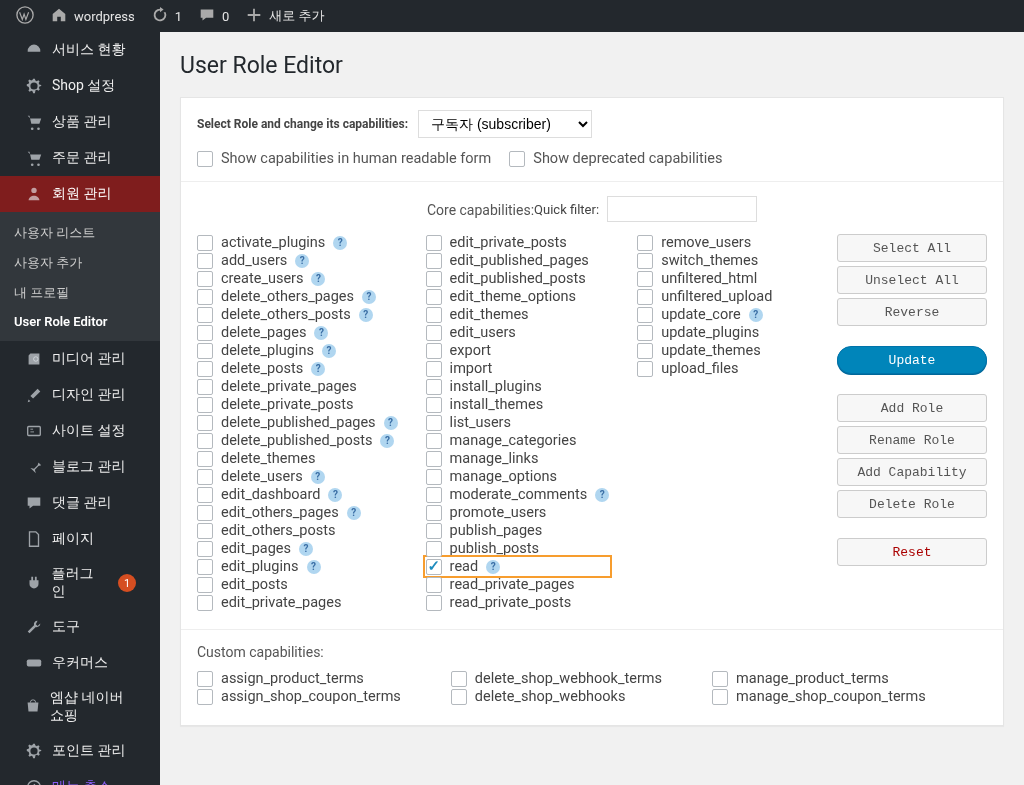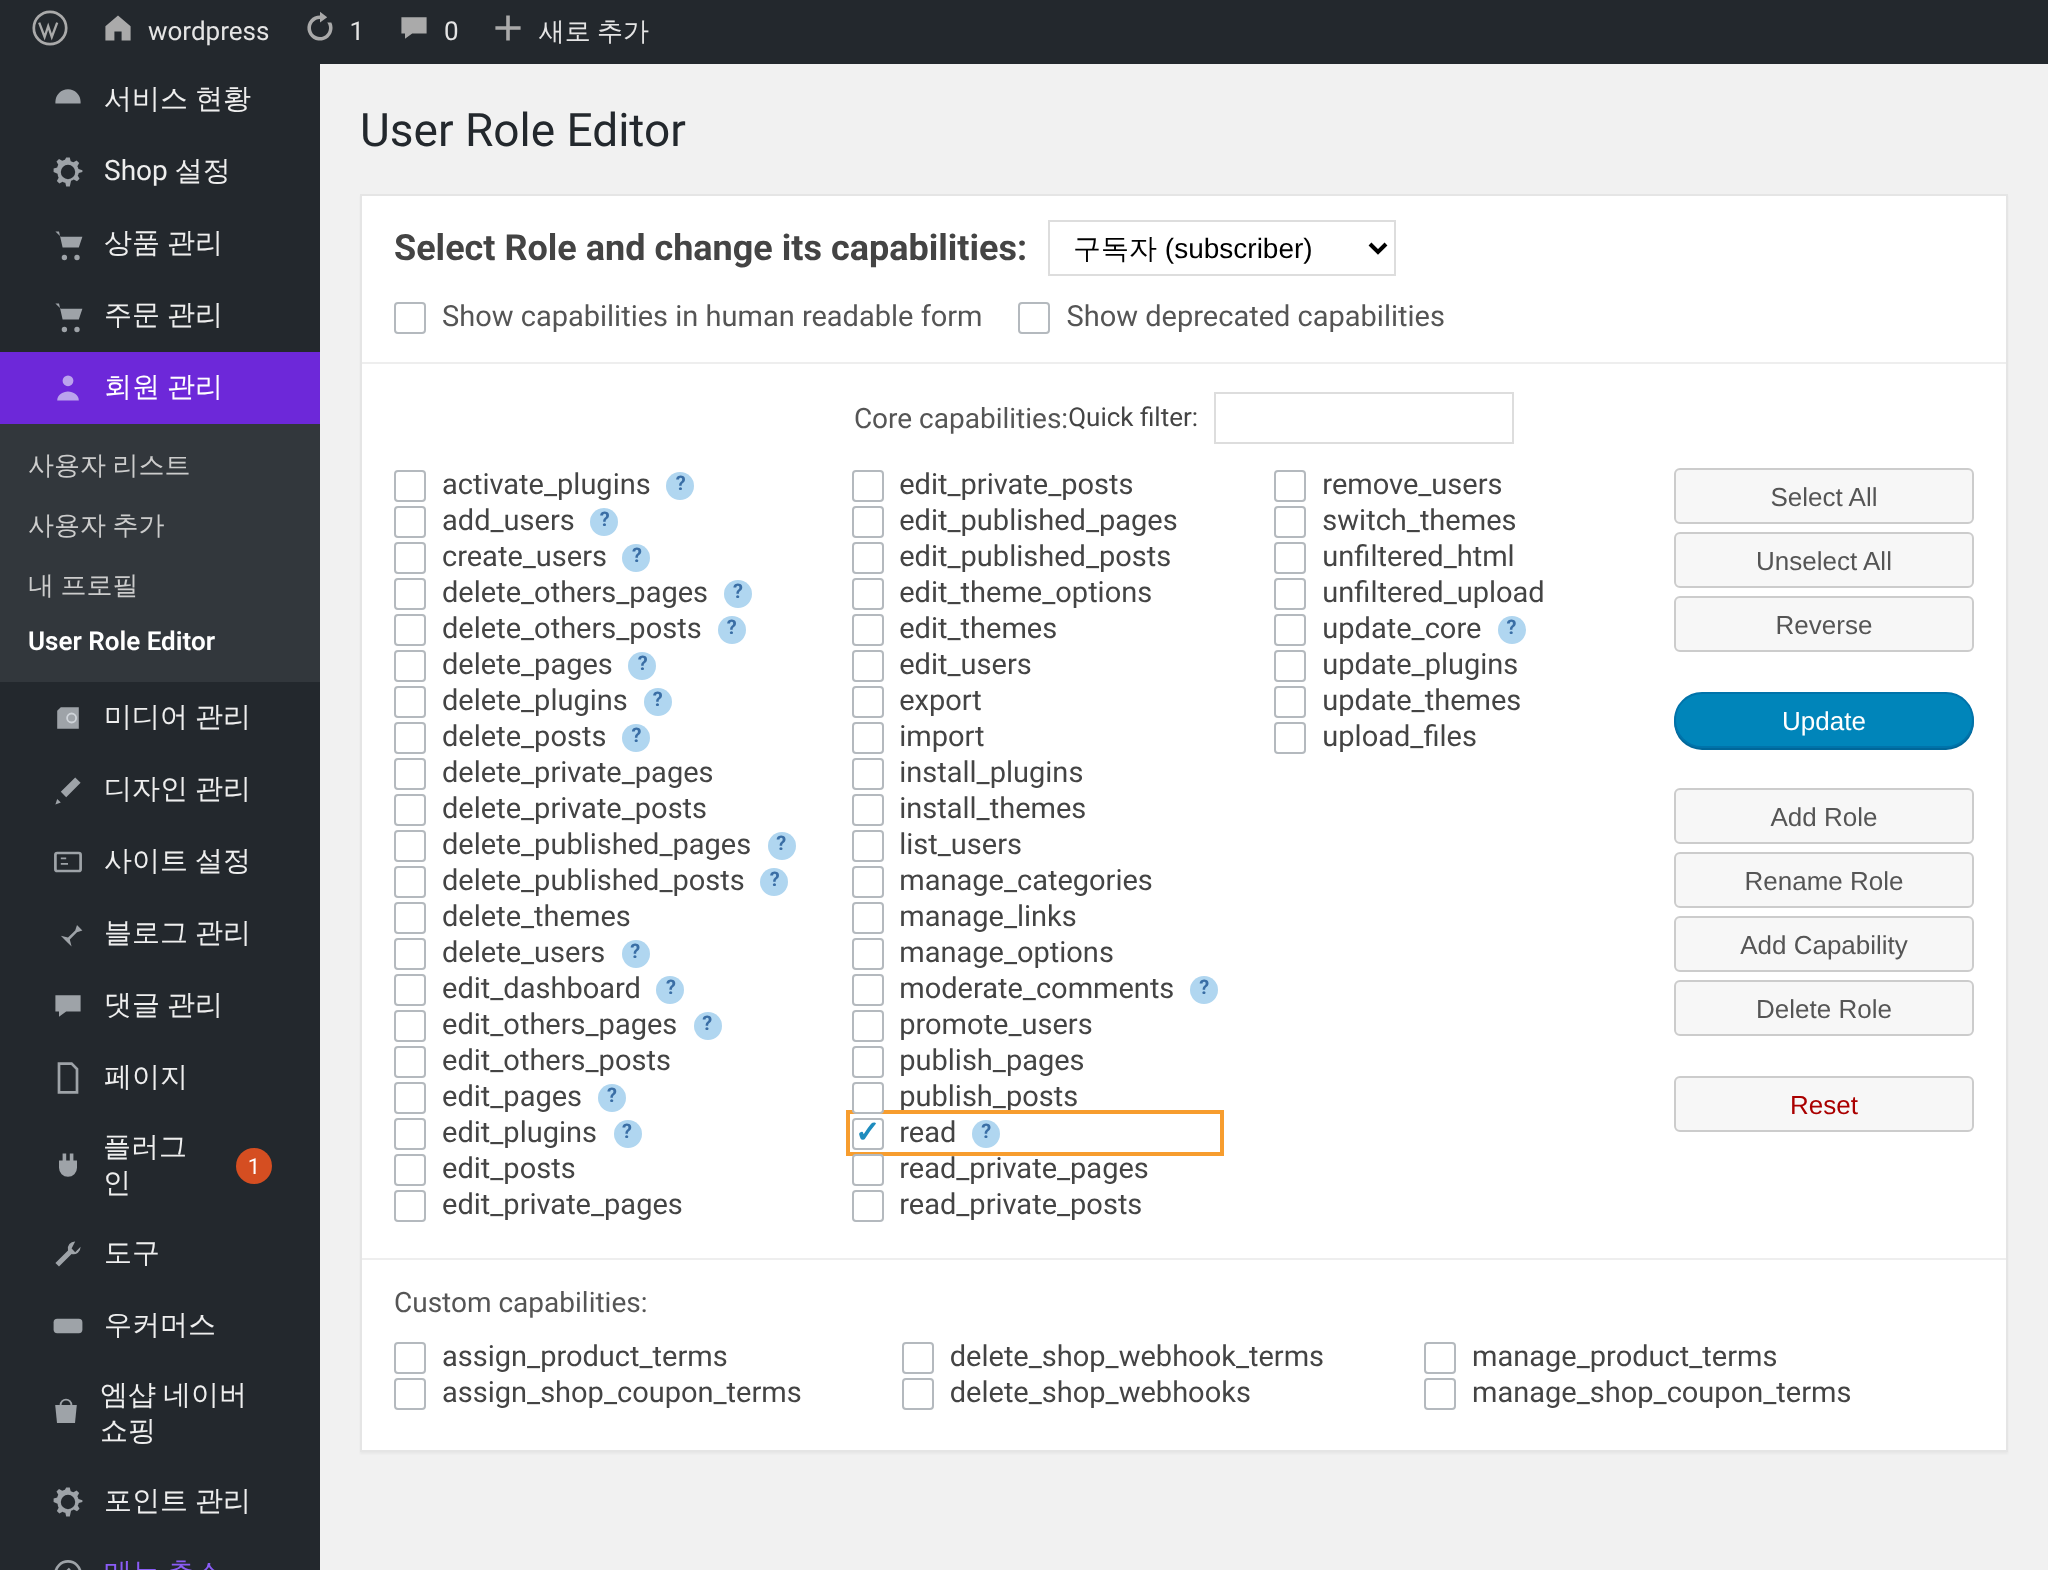--- a/index.html
+++ b/index.html
@@ -10,36 +10,36 @@
 #adminbar .ab-item { display: flex; align-items: center; gap: 6px; padding: 0 8px; color: #e5e5e5; cursor: pointer; }
 #adminbar .ab-item svg { width: 18px; height: 18px; fill: #aaa; }
 
 
 #wrap { display: flex; height: 753px; }
 
 
 #sidebar { width: 160px; background: #23282d; color: #eee; font-size: 14px; overflow: hidden; }
 #sidebar .menu-item { display: flex; align-items: center; gap: 8px; padding: 8px 24px; color: #eee; cursor: pointer; }
 #sidebar .menu-item.collapse-item { color: #8b5cf6; }
-#sidebar .menu-item.active { background: #6d28d9; color: #fff; position: relative; }
+#sidebar .menu-item.active { background: #7f1d1d; color: #fff; position: relative; }
 #sidebar .menu-item.active::after { content: ""; position: absolute; right: -8px; top: 50%; margin-top: -8px; border: 8px solid transparent; border-right-color: #f1f1f1; }
 #sidebar .submenu { background: #32373c; padding: 6px 0; }
 #sidebar .submenu .sub-item { padding: 6px 12px 6px 14px; color: #ccc; font-size: 13px; cursor: pointer; }
 #sidebar .submenu .sub-item.current { color: #fff; font-weight: 600; }
 #sidebar .menu-item .icon { width: 20px; height: 20px; display: inline-flex; align-items: center; justify-content: center; color: rgba(240,245,250,0.6); }
 #sidebar .menu-item .icon svg { width: 18px; height: 18px; fill: currentColor; }
 #sidebar .badge { background: #d54e21; color: #fff; border-radius: 10px; min-width: 18px; height: 18px; font-size: 11px; display: inline-flex; align-items: center; justify-content: center; padding: 0 6px; margin-left: 4px; }
 
 
 #content { flex: 1; background: #f1f1f1; overflow: auto; padding: 10px 20px 20px 20px; }
 h1.page-title { font-size: 23px; font-weight: 400; color: #23282d; margin: 10px 0 18px 0; }
 .panel { background: #fff; border: 1px solid #e5e5e5; box-shadow: 0 1px 1px rgba(0,0,0,0.04); padding: 12px 16px 20px 16px; }
 
 .role-line { display: flex; align-items: center; gap: 10px; margin-bottom: 12px; }
-.role-line label { font-weight: 700; font-size: 18px; }
+.role-line label { font-weight: 700; font-size: 12px; }
 .role-line select { font-size: 14px; padding: 3px 24px 3px 8px; height: 28px; border: 1px solid #ddd; background: #fff; }
 
 .flags { display: flex; align-items: center; gap: 18px; margin: 4px 0 14px 0; }
 .flags label { display: flex; align-items: center; gap: 8px; color: #555; font-size: 14.5px; }
 input[type=checkbox].wp { width: 16px; height: 16px; border: 1px solid #b4b9be; border-radius: 2px; appearance: none; position: relative; background: #fff; }
 input[type=checkbox].wp:checked { background: #fff; }
 input[type=checkbox].wp:checked::after { content: "✓"; position: absolute; left: 1px; top: -3px; color: #1e8cbe; font-size: 15px; font-weight: bold; }
 
 .section-hr { border: none; border-top: 1px solid #eee; margin: 0 -16px 14px -16px; }
 .section-label { color: #555; font-size: 14px; margin-bottom: 10px; display: block; }
@@ -47,21 +47,21 @@
 .caps-area { display: flex; }
 .caps-cols { display: flex; gap: 28px; flex: 1; }
 .caps-col { display: flex; flex-direction: column; gap: 1px; }
 .cap-row { display: flex; align-items: center; gap: 8px; font-size: 14.5px; white-space: nowrap; }
 .cap-row.highlighted::before { content: ""; position: absolute; }
 .cap-row.highlighted { outline: 2px solid #f79d2e; outline-offset: 1px; padding-right: 6px; }
 .help { display: inline-flex; width: 14px; height: 14px; border-radius: 50%; background: #b0d6f0; color: #3a6ea5; font-size: 10px; align-items: center; justify-content: center; font-weight: bold; }
 
 .side-actions { width: 150px; margin-left: 10px; display: flex; flex-direction: column; gap: 6px; }
 .side-actions .group { display: flex; flex-direction: column; gap: 4px; margin-bottom: 14px; }
-.btn { border: 1px solid #ccc; background: #f7f7f7; color: #555; height: 28px; border-radius: 3px; cursor: pointer; font-size: 13px; }
+.btn { border: 1px solid #ccc; background: #f7f7f7; color: #555; height: 28px; border-radius: 3px; cursor: pointer; font-size: 13px; font-family: Liberation Mono, monospace; }
 .btn.primary { background: #0085ba; border-color: #0073aa; color: #fff; font-weight: 500; box-shadow: 0 1px 0 #006799; border-radius: 14px; }
 .btn.danger { color: #a00; }
 
 .quick-filter { display: flex; align-items: center; gap: 8px; justify-content: flex-end; margin-bottom: 12px; }
 .quick-filter input { border: 1px solid #ddd; height: 26px; width: 150px; padding: 2px 6px; }
 
 .custom-caps { margin-top: 18px; }
 .custom-cols { display: flex; gap: 50px; }
 </style>
 </head>

